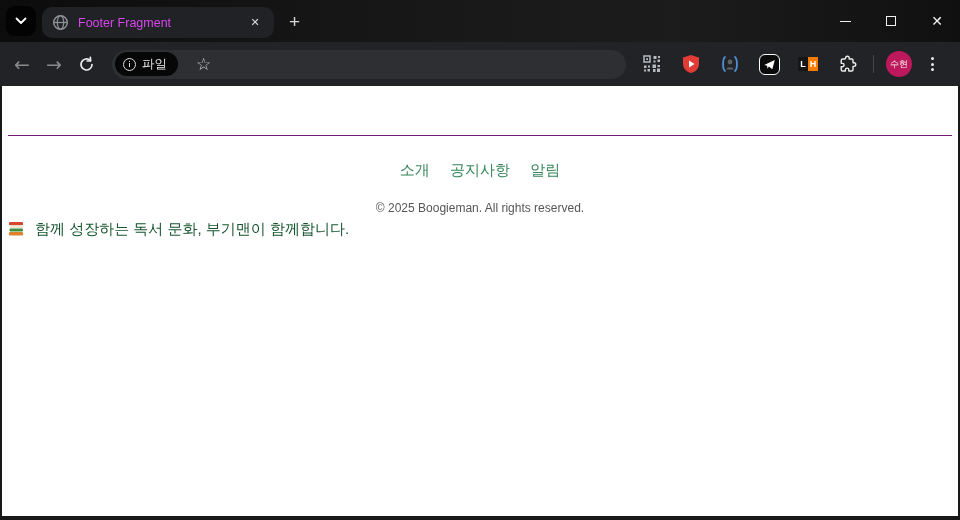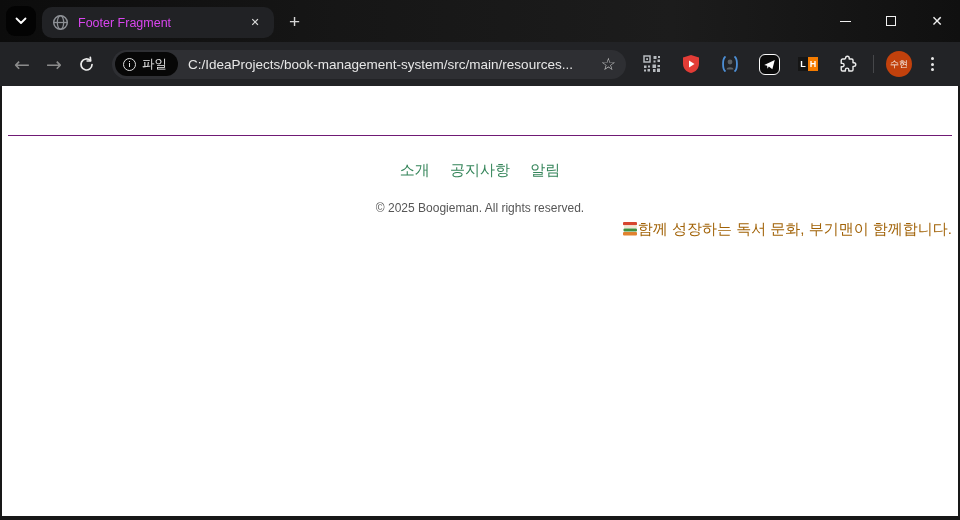--- a/index.html
+++ b/index.html
@@ -47,35 +47,35 @@
   .ext-area { display:flex; align-items:center; margin-left:14px; gap:15px; }
   .ext-btn { width:24px; height:24px; display:flex; align-items:center; justify-content:center; cursor:pointer; }
   .tg-box { width:21px; height:21px; background:#0a0a0a; border:1.6px solid #fbfbfb; border-radius:6px;
     display:flex; align-items:center; justify-content:center; }
   .lh-wrap { display:flex; }
   .lh-l { width:10px; height:14px; background:#151515; color:#fff; font-size:9px; font-weight:bold;
     display:flex; align-items:center; justify-content:center; }
   .lh-h { width:10px; height:14px; background:#f57c00; color:#fff; font-size:9px; font-weight:bold;
     display:flex; align-items:center; justify-content:center; }
   .toolbar-sep { width:1px; height:18px; background:#46474a; margin-left:14px; flex:0 0 auto; }
-  .avatar { width:26px; height:26px; border-radius:50%; background:#c2410c; color:#f6f0ea; font-size:9px;
+  .avatar { width:26px; height:26px; border-radius:50%; background:#be185d; color:#f6f0ea; font-size:9px;
     display:flex; align-items:center; justify-content:center; margin-left:12px; cursor:pointer; flex:0 0 auto; }
   .kebab-btn { width:28px; height:28px; margin-left:6px; display:flex; flex-direction:column; gap:2.5px;
     align-items:center; justify-content:center; cursor:pointer; flex:0 0 auto; }
   .kebab-btn i { width:3px; height:3px; border-radius:50%; background:#e8e8e8; }
 
   
   .content { position:absolute; top:86px; left:2px; right:2px; bottom:4px; background:#ffffff; overflow:hidden; }
   .footer { position:absolute; top:49px; left:6px; right:6px; border-top:1px solid #701a75;
     padding-top:25px; text-align:center; }
   .footer-links { font-size:15px; }
   .footer-link { color:#35855a; text-decoration:none; margin:0 8px; cursor:pointer; }
   .copyright { margin-top:18px; color:#565656; font-size:12px; line-height:20px; }
-  .tagline { margin-top:1px; color:#a16207; font-size:15px; line-height:20px;
-    display:flex; align-items:center; justify-content:flex-end; gap:0; }
+  .tagline { margin-top:1px; color:#14532d; font-size:15px; line-height:20px;
+    display:flex; align-items:center; justify-content:flex-start; gap:11px; }
   .books-icon { display:inline-block; flex:0 0 auto; }
 </style>
 </head>
 <body>
 
 <div class="window">
 
   <div class="titlebar">
     <div class="tabsearch-btn">
       <svg width="12" height="8" viewBox="0 0 12 8">
@@ -116,21 +116,20 @@
       <svg width="17" height="17" viewBox="0 0 16 16">
         <path d="M13.2 8 A5.2 5.2 0 1 1 11.6 4.2" fill="none" stroke="#ececec" stroke-width="1.6" stroke-linecap="round"></path>
         <polyline points="11.6,1.2 11.9,4.5 8.6,4.7" fill="none" stroke="#ececec" stroke-width="1.6" stroke-linecap="round" stroke-linejoin="round"></polyline>
       </svg>
     </div>
     <div class="omnibox">
       <div class="file-chip">
         <span class="info-icon"></span>
         <span class="file-chip-label">파일</span>
       </div>
-      <span class="url-text">C:/IdeaProjects/book-management-system/src/main/resources...</span>
       <span class="star-btn">☆</span>
     </div>
     <div class="ext-area">
       <div class="ext-btn">
         <svg width="18" height="18" viewBox="0 0 18 18">
           <g fill="#b7bbbf">
             <rect x="1" y="1" width="6" height="6" fill="none" stroke="#b7bbbf" stroke-width="1.5"></rect>
             <rect x="3.2" y="3.2" width="1.8" height="1.8"></rect>
             <rect x="10.5" y="1" width="3" height="3"></rect>
               <rect x="15" y="1" width="2" height="2"></rect>

